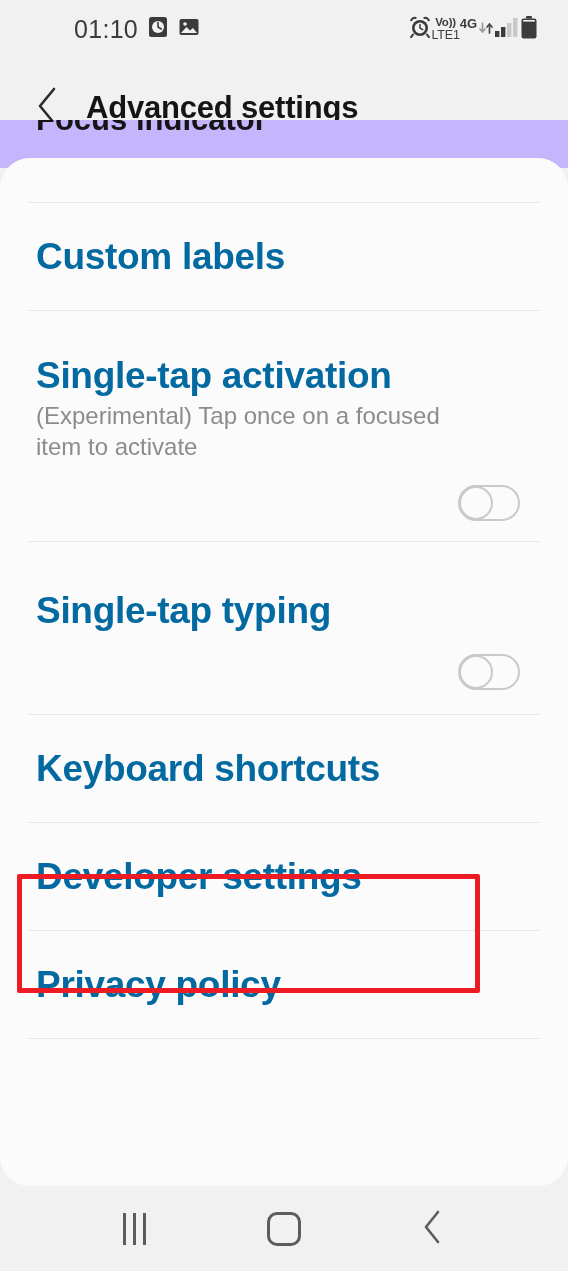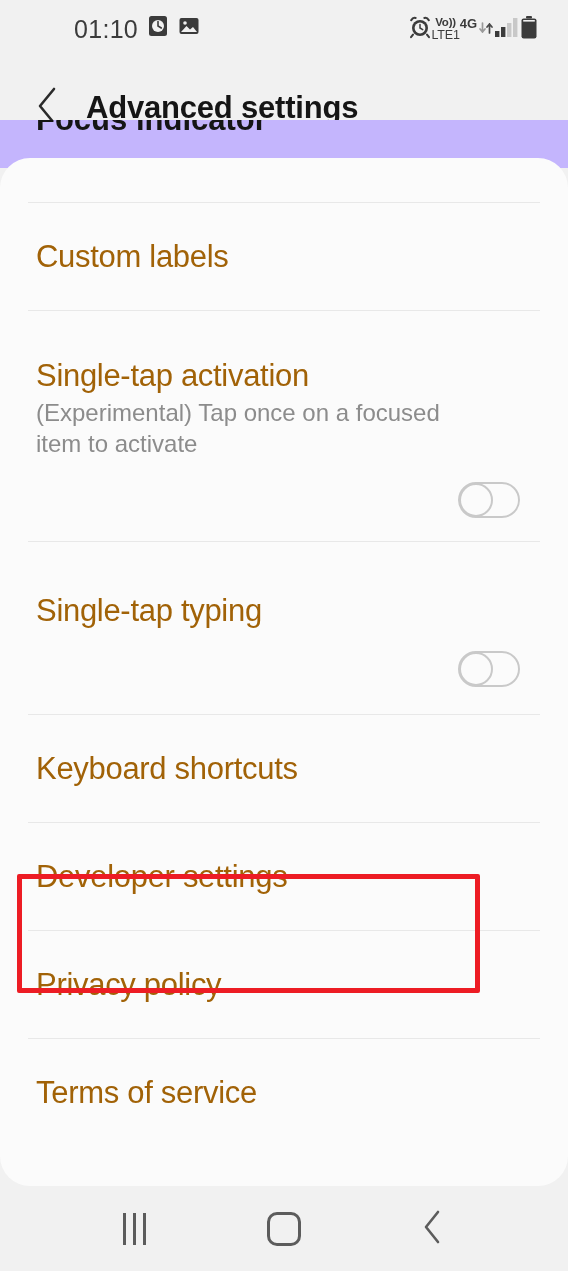--- a/index.html
+++ b/index.html
@@ -11,21 +11,21 @@
     -webkit-font-smoothing:antialiased;
   }
 
   
   .statusbar{
     position:absolute; top:0; left:0; width:568px; height:58px;
     background:#f1f1f1;
     display:flex; align-items:center; justify-content:space-between;
     padding:0 30px 0 74px;
   }
-  .sb-left{ display:flex; align-items:flex-start; gap:9px; }
+  .sb-left{ display:flex; align-items:center; gap:9px; }
   .sb-time{ font-size:25px; font-weight:400; color:#3b3b3b; letter-spacing:0.3px; }
   .sb-right{ display:flex; align-items:center; }
 
   .ico{ display:block; }
 
   .volte{ display:flex; flex-direction:column; align-items:center; line-height:1; color:#3b3b3b; }
   .volte-top{ font-size:11.5px; font-weight:700; letter-spacing:-0.2px; }
   .volte-bot{ font-size:12.5px; font-weight:400; letter-spacing:-0.2px; }
   .netgrp{ display:flex; align-items:flex-start; gap:1px; }
   .net4g{ display:flex; flex-direction:column; align-items:center; line-height:1; color:#3b3b3b; }
@@ -58,21 +58,21 @@
     overflow:hidden;
   }
   .list{ position:relative; width:100%; }
 
   .row{
     position:relative; width:100%;
     padding:0 30px;
     display:flex; flex-direction:column; justify-content:center;
   }
   .row-title{
-    font-size:31px; font-weight:400; color:#a16207;
+    font-size:37px; font-weight:700; color:#0369a1;
     letter-spacing:-0.3px; padding-left:6px;
   }
   .row-sub{
     font-size:24px; font-weight:400; color:#8c8c8c;
     line-height:1.28; padding-left:6px; margin-top:4px;
     max-width:445px;
   }
   .divider{
     height:1px; background:#e8e8e8; margin:0 28px;
   }
@@ -237,23 +237,20 @@
     <div class="row row-simple">
       <div class="row-title">Developer settings</div>
     </div>
     <div class="divider"></div>
 
     <div class="row row-simple">
       <div class="row-title">Privacy policy</div>
     </div>
     <div class="divider"></div>
 
-    <div class="row row-simple">
-      <div class="row-title">Terms of service</div>
-    </div>
 
   </div>
 </div>
 
 <div class="highlight-box"></div>
 
 <div class="navbar">
   <div class="nav-btn">
     <span class="recents">
         <i></i>

